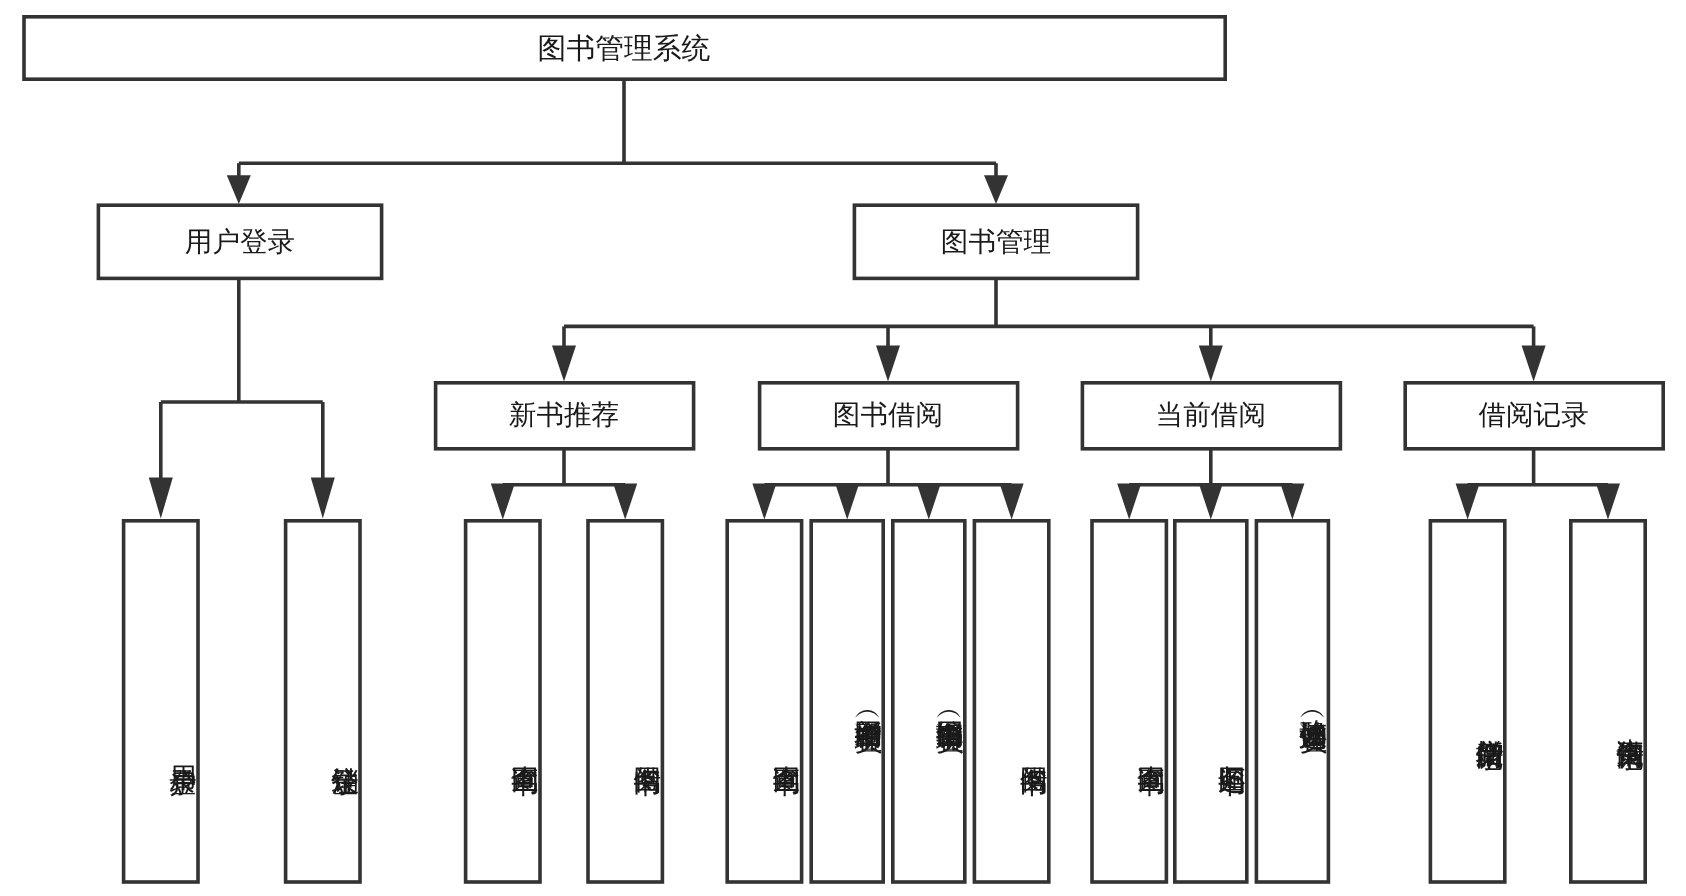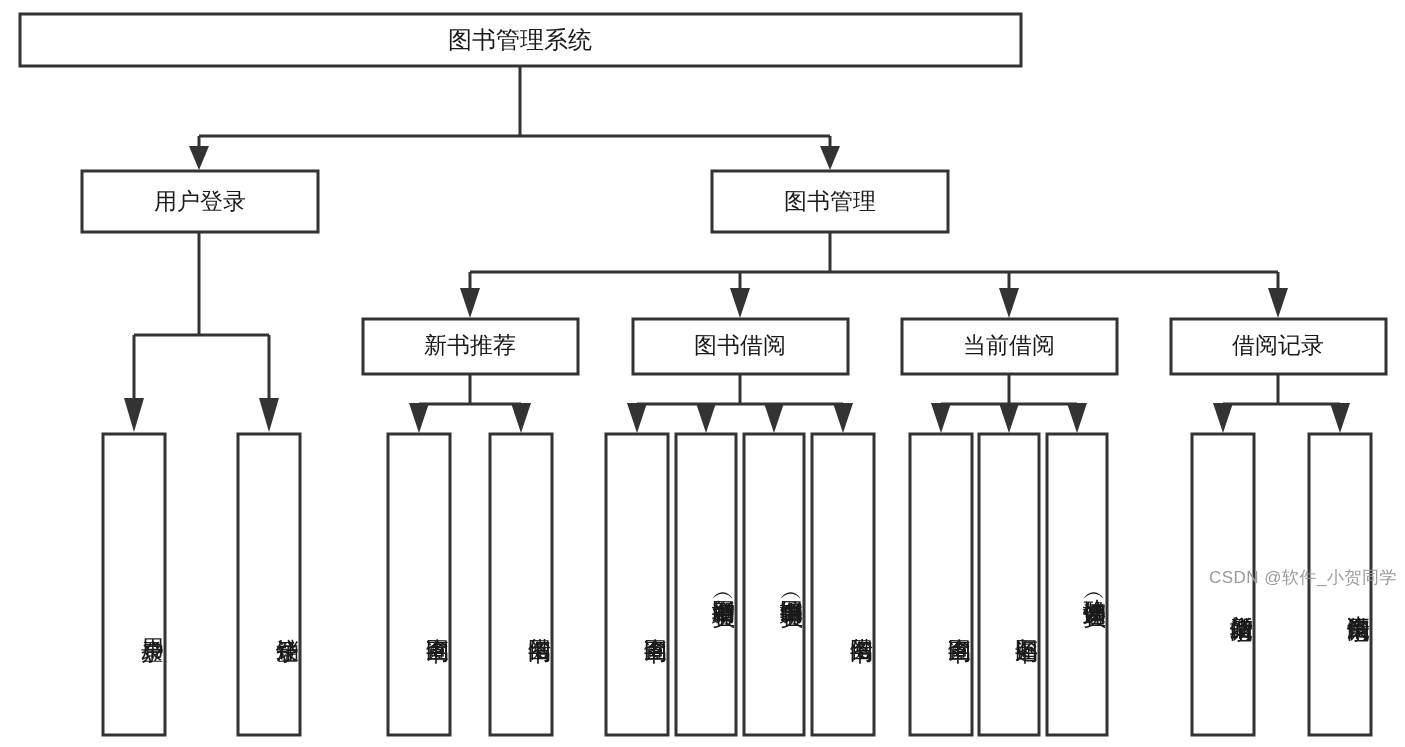--- a/index.html
+++ b/index.html
@@ -203,14 +203,13 @@
   <div class="leaf-label-wrap" style="left:744px; top:443px; width:60px; height:285px;">编辑图书（管理员）</div>
   <div class="leaf-label-wrap" style="left:812px; top:512px; width:62px; height:220px;">借阅图书</div>
 
   <div class="leaf-label-wrap" style="left:910px; top:512px; width:62px; height:220px;">查询图书</div>
   <div class="leaf-label-wrap" style="left:979px; top:512px; width:60px; height:220px;">归还图书</div>
   <div class="leaf-label-wrap" style="left:1047px; top:443px; width:60px; height:285px;">确认归还（管理员）</div>
 
   <div class="leaf-label-wrap" style="left:1192px; top:470px; width:62px; height:260px;">新增借阅记录</div>
   <div class="leaf-label-wrap" style="left:1309px; top:470px; width:62px; height:260px;">查询借阅记录</div>
 
-  <div class="watermark">CSDN @软件_小贺同学</div>
 </div>
 
 </body></html>

